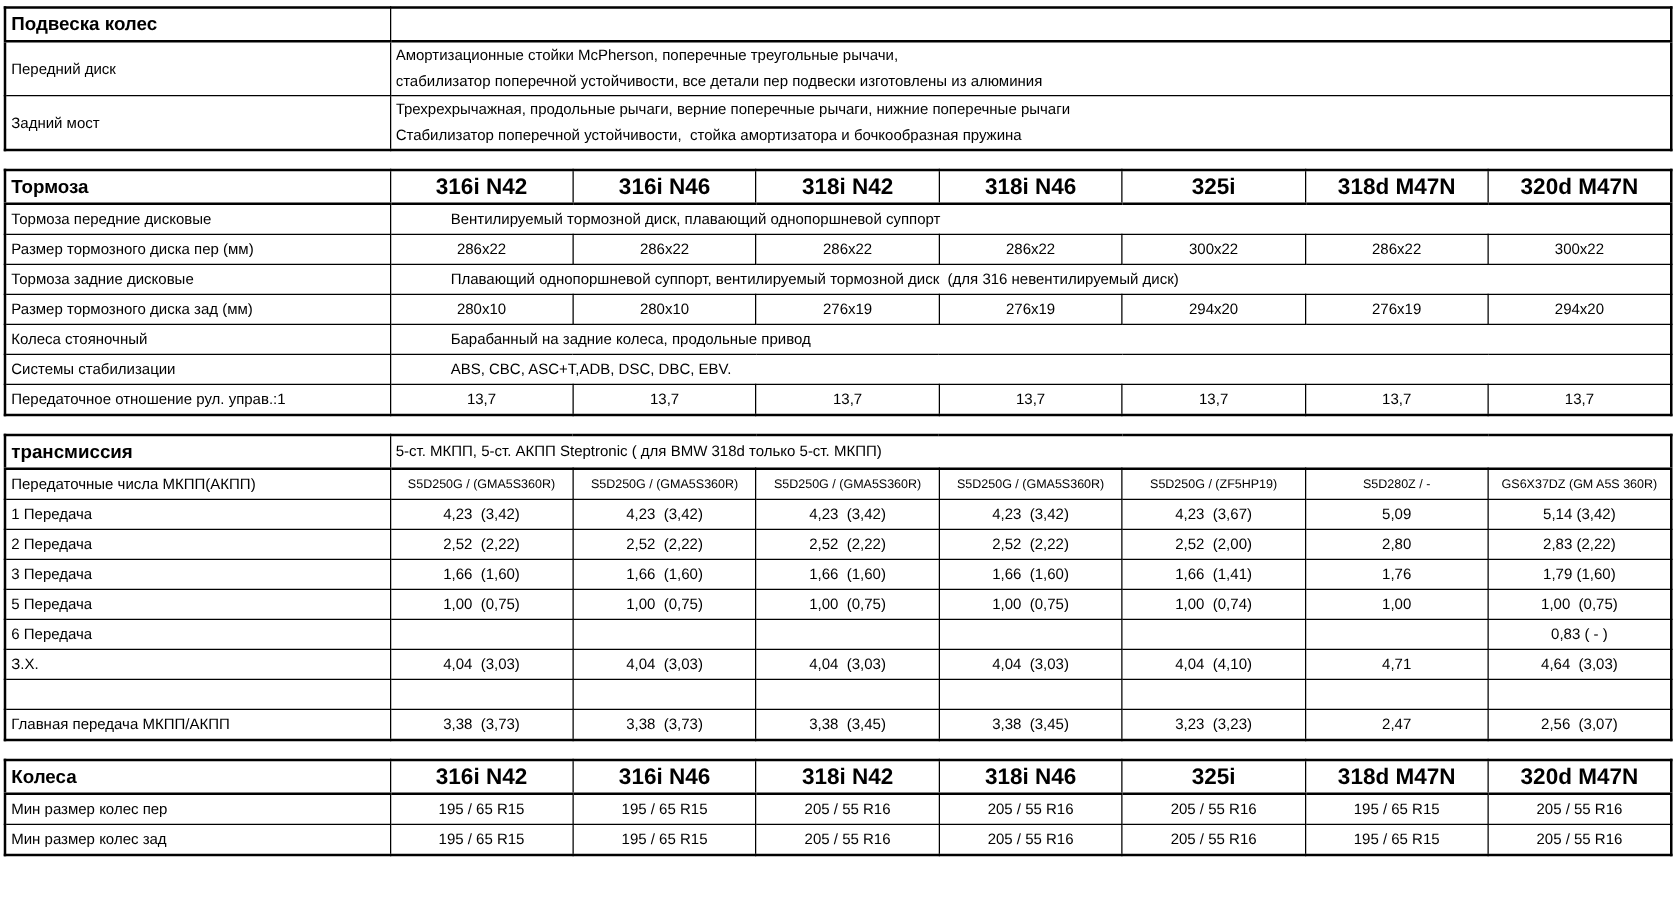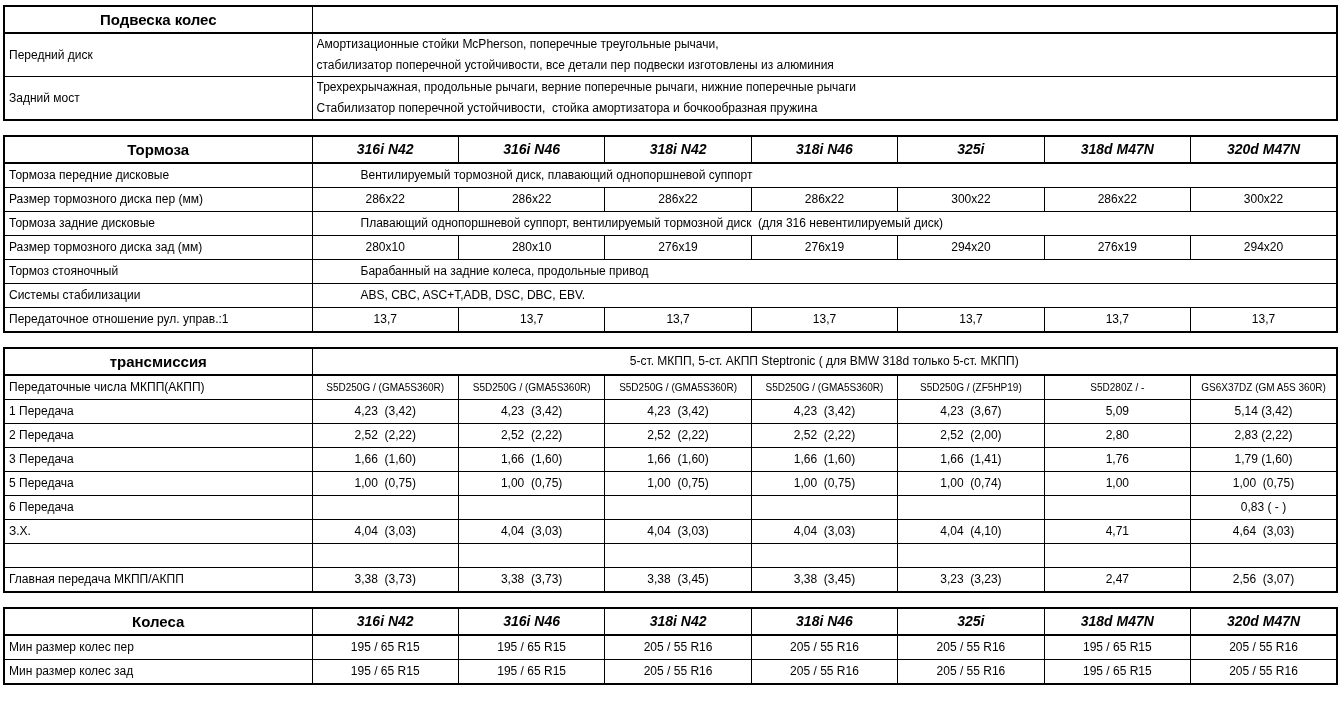--- a/index.html
+++ b/index.html
@@ -3,23 +3,23 @@
 <meta charset="utf-8">
 <style>
   html,body{margin:0;padding:0;background:#fff;color:#000;
     font-family:"Liberation Sans","DejaVu Sans",sans-serif;}
   .page{width:1335px;padding:5px 3px 0 3px;}
   table.tbl{border-collapse:collapse;table-layout:fixed;width:1335px;
     border:2px solid #000;margin:0 0 14px 0;}
   col.c-label{width:308px;}
   td{border:1px solid #000;height:21px;font-size:12px;line-height:15px;
     padding:1px 4px;overflow:hidden;white-space:pre;vertical-align:middle;}
-  tr.head td{border-bottom:2px solid #000;height:23px;text-align:center;}
+  tr.head td{border-bottom:2px solid #000;height:23px;}
   td.h1{font-size:15px;font-weight:bold;text-align:left;}
-  td.h2{font-size:14px;font-weight:bold;text-align:center;font-style:italic;}
+  td.h2{font-size:18px;font-weight:bold;text-align:center;}
   td.h2span{font-size:12px;font-weight:normal;text-align:left;}
   td.label{text-align:left;}
   td.val{text-align:center;}
   td.small{font-size:10px;}
   td.span{text-align:left;padding-left:48px;}
   td.lines{height:42px;padding:0 4px;margin-top:40px;}
   td.lines div{height:21px;line-height:21px;overflow:hidden;white-space:pre;}
 </style>
 </head>
 <body>
@@ -91,21 +91,21 @@
           <td class="label">Размер тормозного диска зад (мм)</td>
           <td class="val">280x10</td>
           <td class="val">280x10</td>
           <td class="val">276x19</td>
           <td class="val">276x19</td>
           <td class="val">294x20</td>
           <td class="val">276x19</td>
           <td class="val">294x20</td>
         </tr>
         <tr>
-          <td class="label">Тормоз стояночный</td>
+          <td class="label">Колеса стояночный</td>
           <td class="span" colspan="7">Барабанный на задние колеса, продольные привод</td>
         </tr>
         <tr>
           <td class="label">Системы стабилизации</td>
           <td class="span" colspan="7">ABS, CBC, ASC+T,ADB, DSC, DBC, EBV.</td>
         </tr>
         <tr>
           <td class="label">Передаточное отношение рул. управ.:1</td>
           <td class="val">13,7</td>
           <td class="val">13,7</td>

